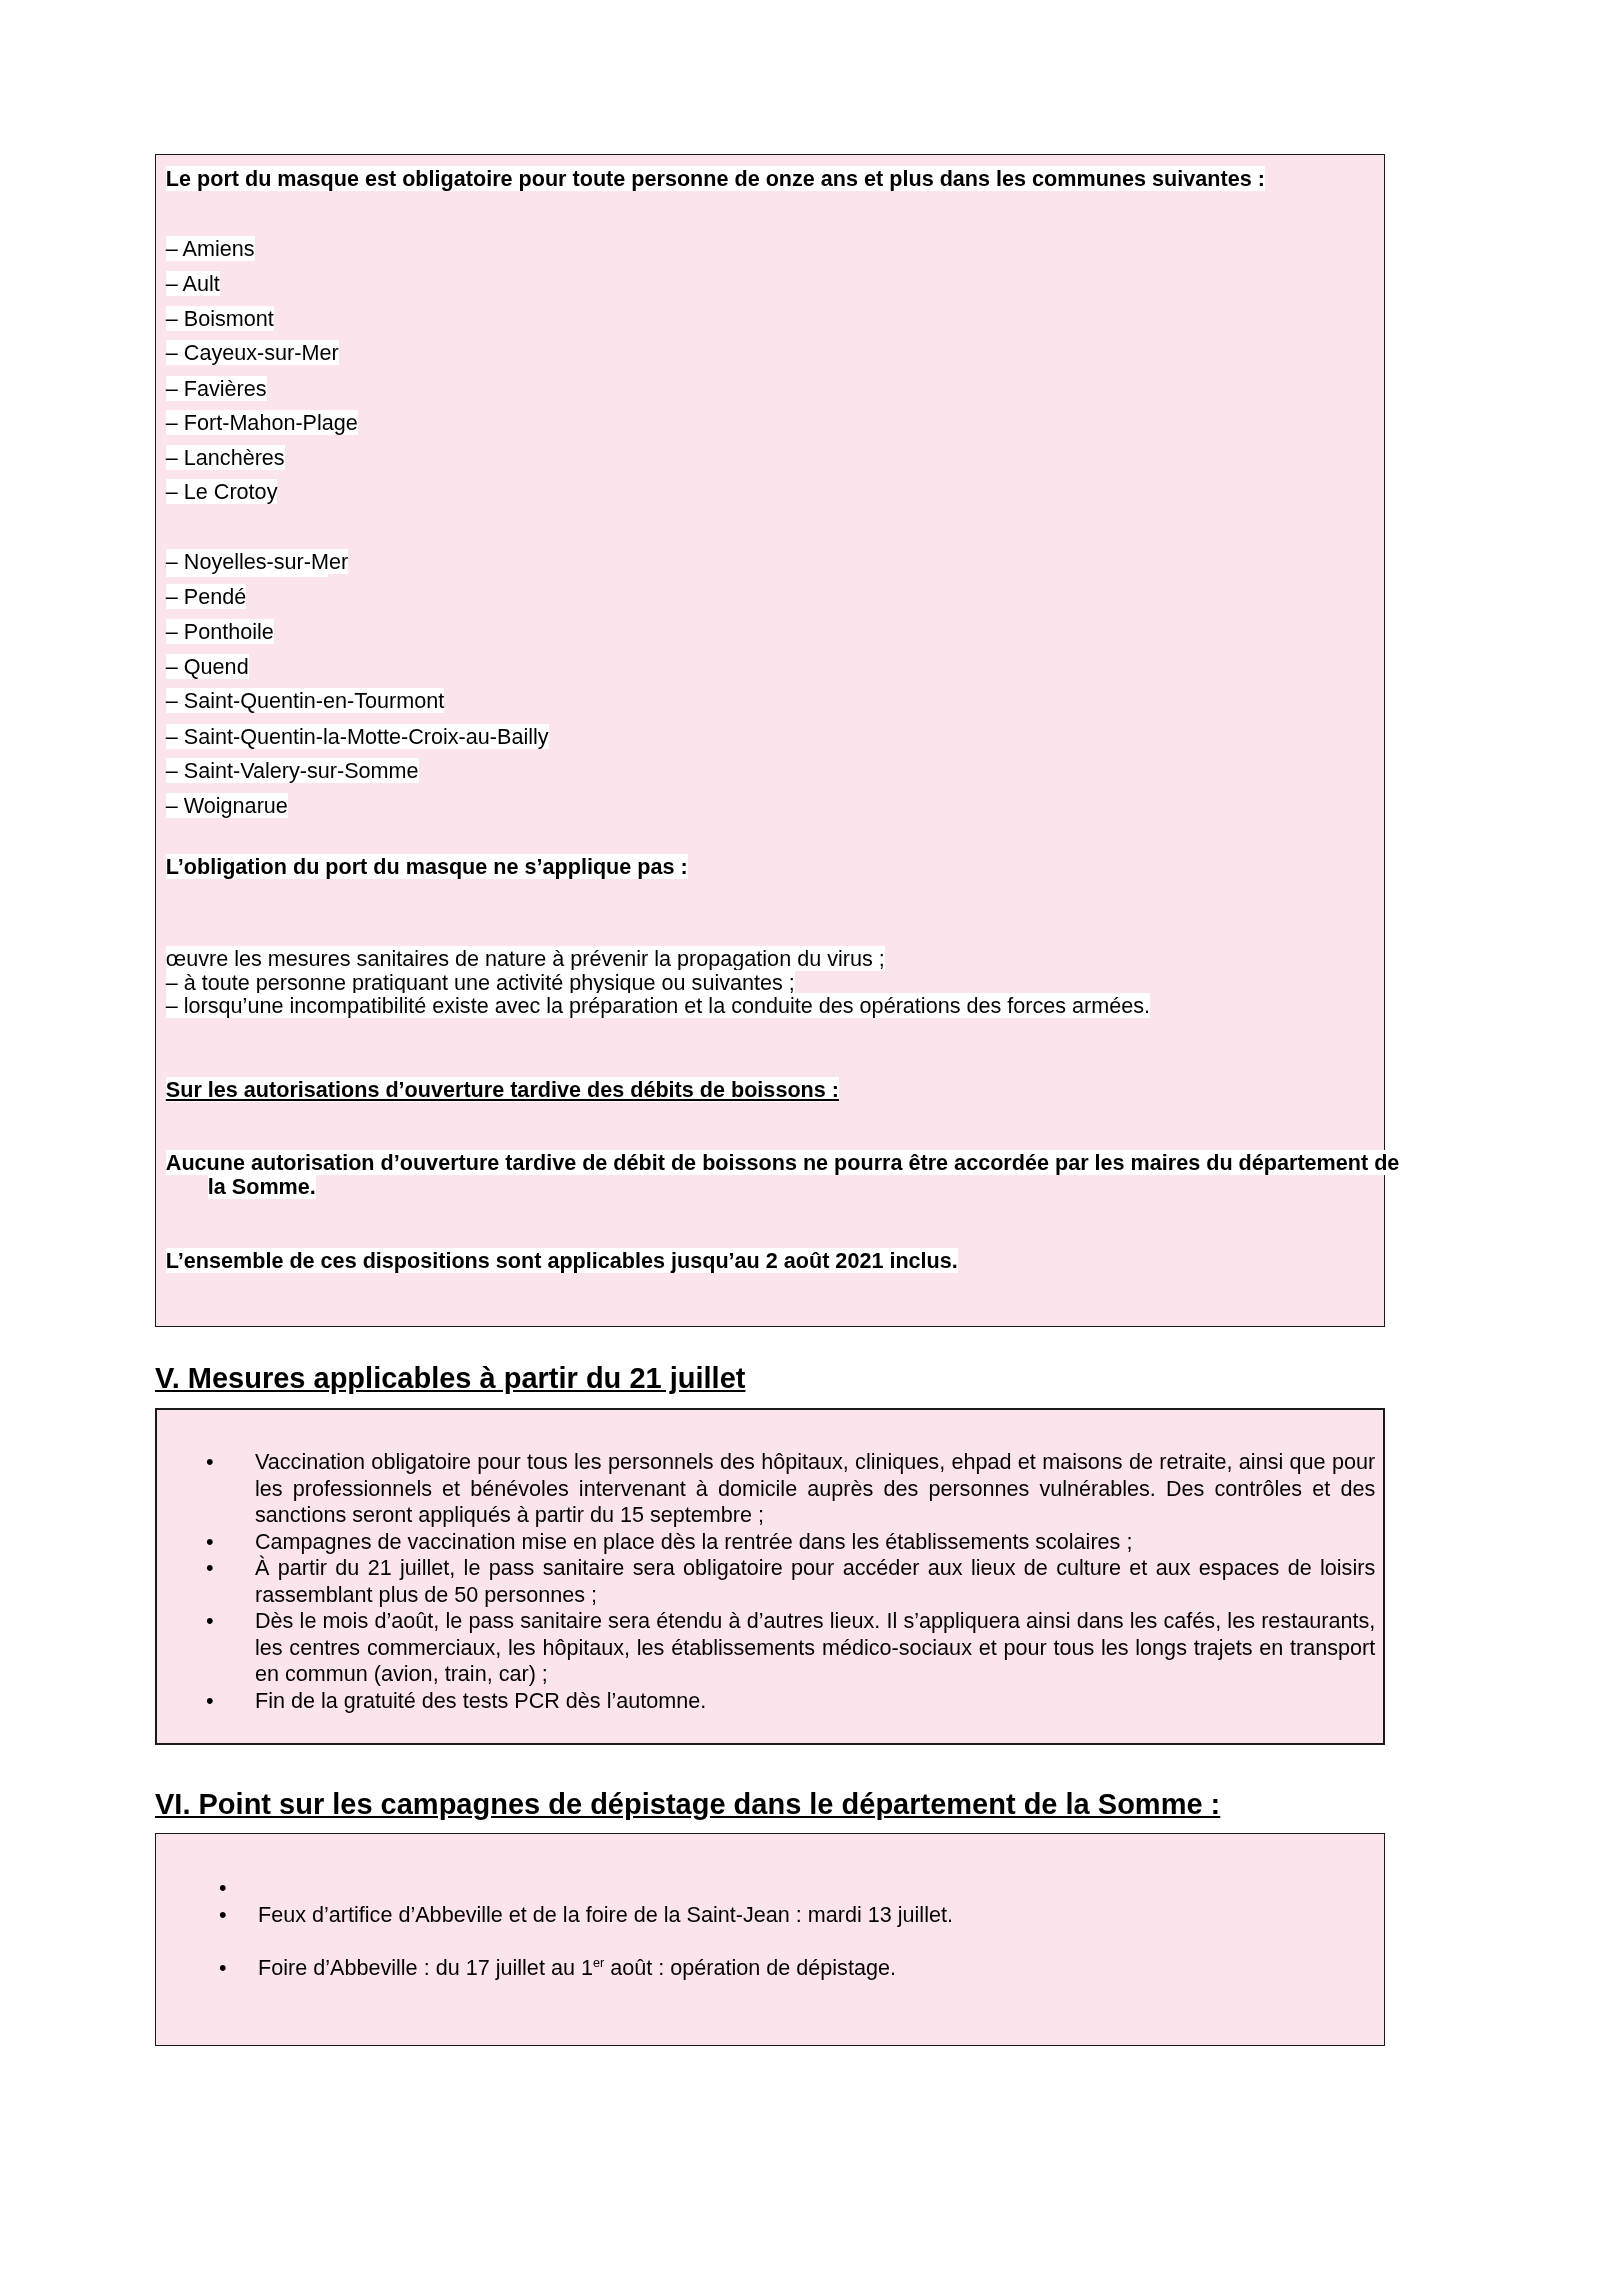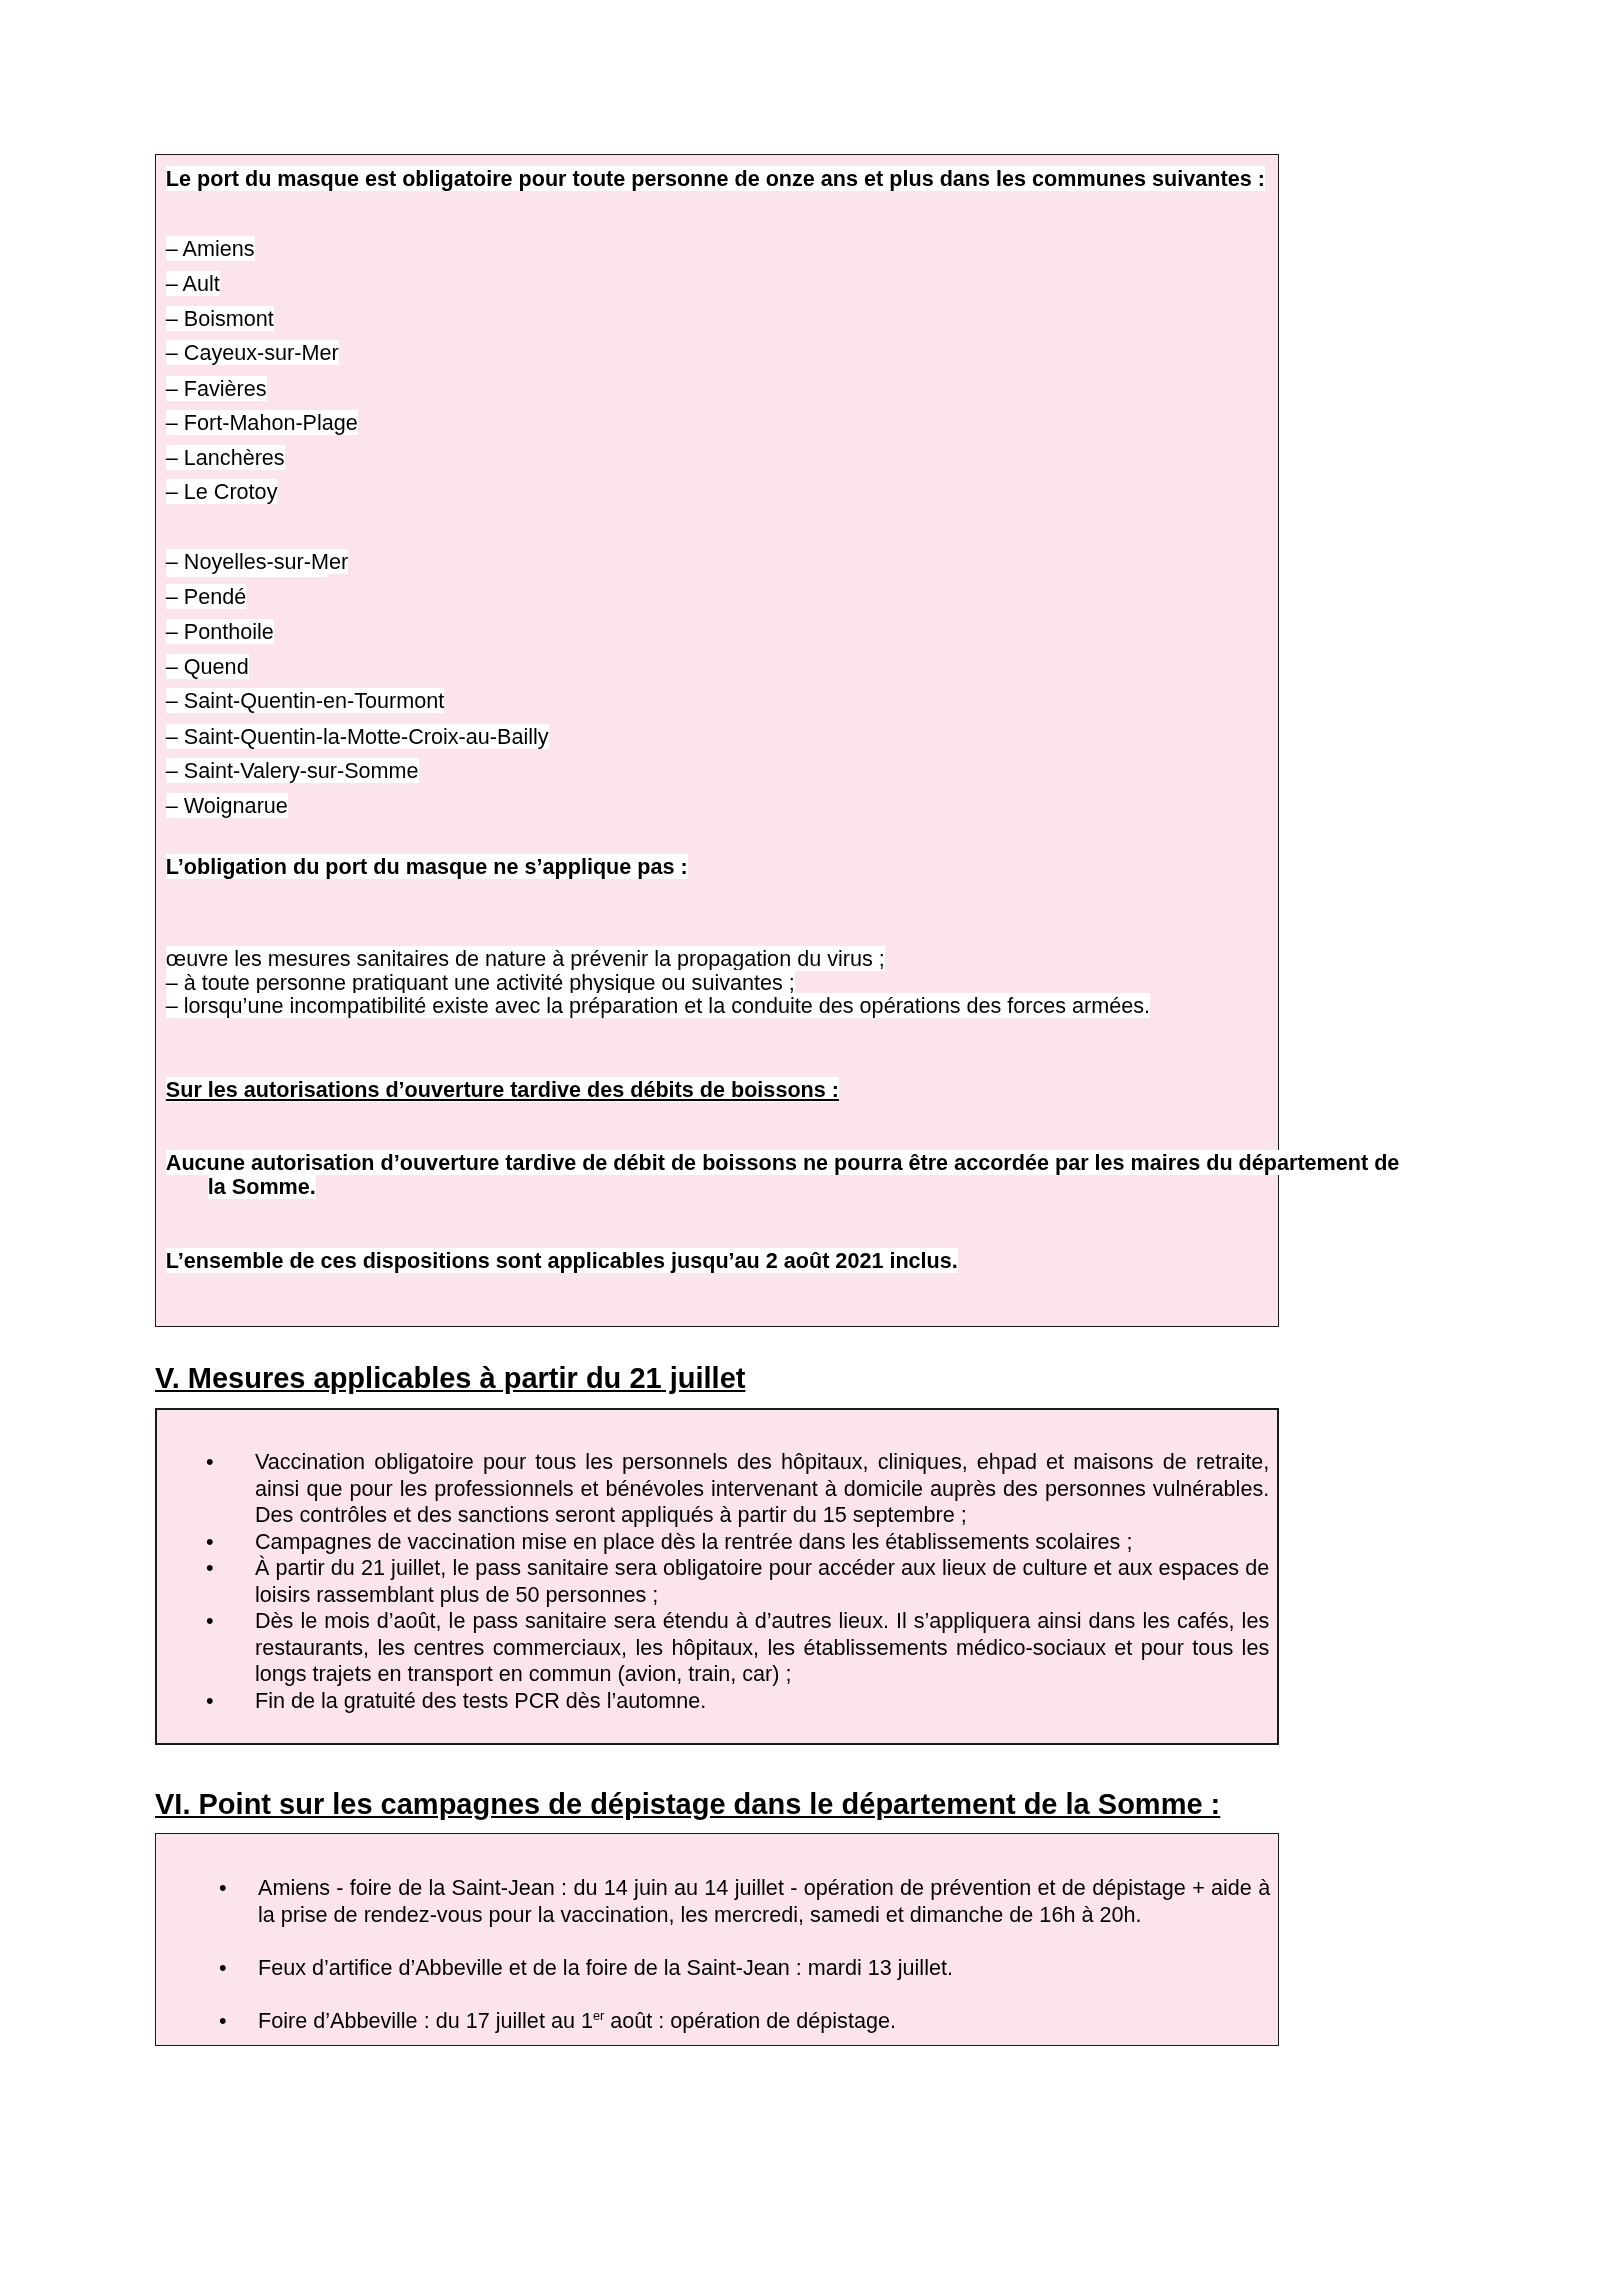--- a/index.html
+++ b/index.html
@@ -1,17 +1,17 @@
 <!DOCTYPE html>
 <html><head>
 <meta charset="utf-8">
 <style>
   html, body { margin: 0; padding: 0; background: #ffffff; }
   body { width: 1621px; height: 2293px; position: relative; font-family: "Liberation Sans", "DejaVu Sans", sans-serif; color: #000; }
-  .box { position: absolute; left: 155px; width: 1124px; background: #fce4ec; box-sizing: border-box; }
+  .box { position: absolute; left: 155px; width: 1230px; background: #fce4ec; box-sizing: border-box; }
   #box1 { top: 154px; height: 1173px; border: 1.5px solid #1a1a1a; }
   #box2 { top: 1408px; height: 337px; border: 2px solid #1a1a1a; }
   #box3 { top: 1833px; height: 213px; border: 1.5px solid #1a1a1a; }
   .hl { background: #ffffff; }
   .line { position: absolute; left: 9.8px; font-size: 21.6px; line-height: 27.4px; white-space: nowrap; }
   .b { font-weight: bold; }
   .u { text-decoration: underline; }
   .heading { position: absolute; left: 155px; font-size: 29px; font-weight: bold; text-decoration: underline; white-space: nowrap; }
   ul.blist { position: absolute; left: 0; right: 0; margin: 0; padding: 0; list-style: none; }
   ul.blist li { position: relative; padding-left: 98px; padding-right: 7.8px; font-size: 21.6px; line-height: 26.5px; text-align: justify; }
@@ -65,18 +65,18 @@
     <li><span class="bullet">•</span><span>Campagnes de vaccination mise en place dès la rentrée dans les établissements scolaires ;</span></li>
     <li><span class="bullet">•</span><span>À partir du 21 juillet, le pass sanitaire sera obligatoire pour accéder aux lieux de culture et aux espaces de loisirs rassemblant plus de 50 personnes ;</span></li>
     <li><span class="bullet">•</span><span>Dès le mois d’août, le pass sanitaire sera étendu à d’autres lieux. Il s’appliquera ainsi dans les cafés, les restaurants, les centres commerciaux, les hôpitaux, les établissements médico-sociaux et pour tous les longs trajets en transport en commun (avion, train, car) ;</span></li>
     <li><span class="bullet">•</span><span>Fin de la gratuité des tests PCR dès l’automne.</span></li>
   </ul>
 </div>
 
 <div class="heading" style="top:1788px;">VI. Point sur les campagnes de dépistage dans le département de la Somme :</div>
 <div class="box" id="box3">
   <ul class="blist" style="top:41px;">
-    <li><span class="bullet">•</span><span>Amiens - foire de la Saint-Jean : du 14 juin au 14 juillet - opération de prévention et de dépistage + aide à la prise de rendez-vous pour la vaccination, les mercredi, samedi et dimanche de 16h à 20h.</span></li>
+    <li><span class="bullet">•</span></li>
     <li><span class="bullet">•</span><span>Feux d’artifice d’Abbeville et de la foire de la Saint-Jean : mardi 13 juillet.</span></li>
     <li><span class="bullet">•</span><span>Foire d’Abbeville : du 17 juillet au 1</span><sup>er</sup><span> août : opération de dépistage.</span></li>
   </ul>
 </div>
 
 
 </body></html>

